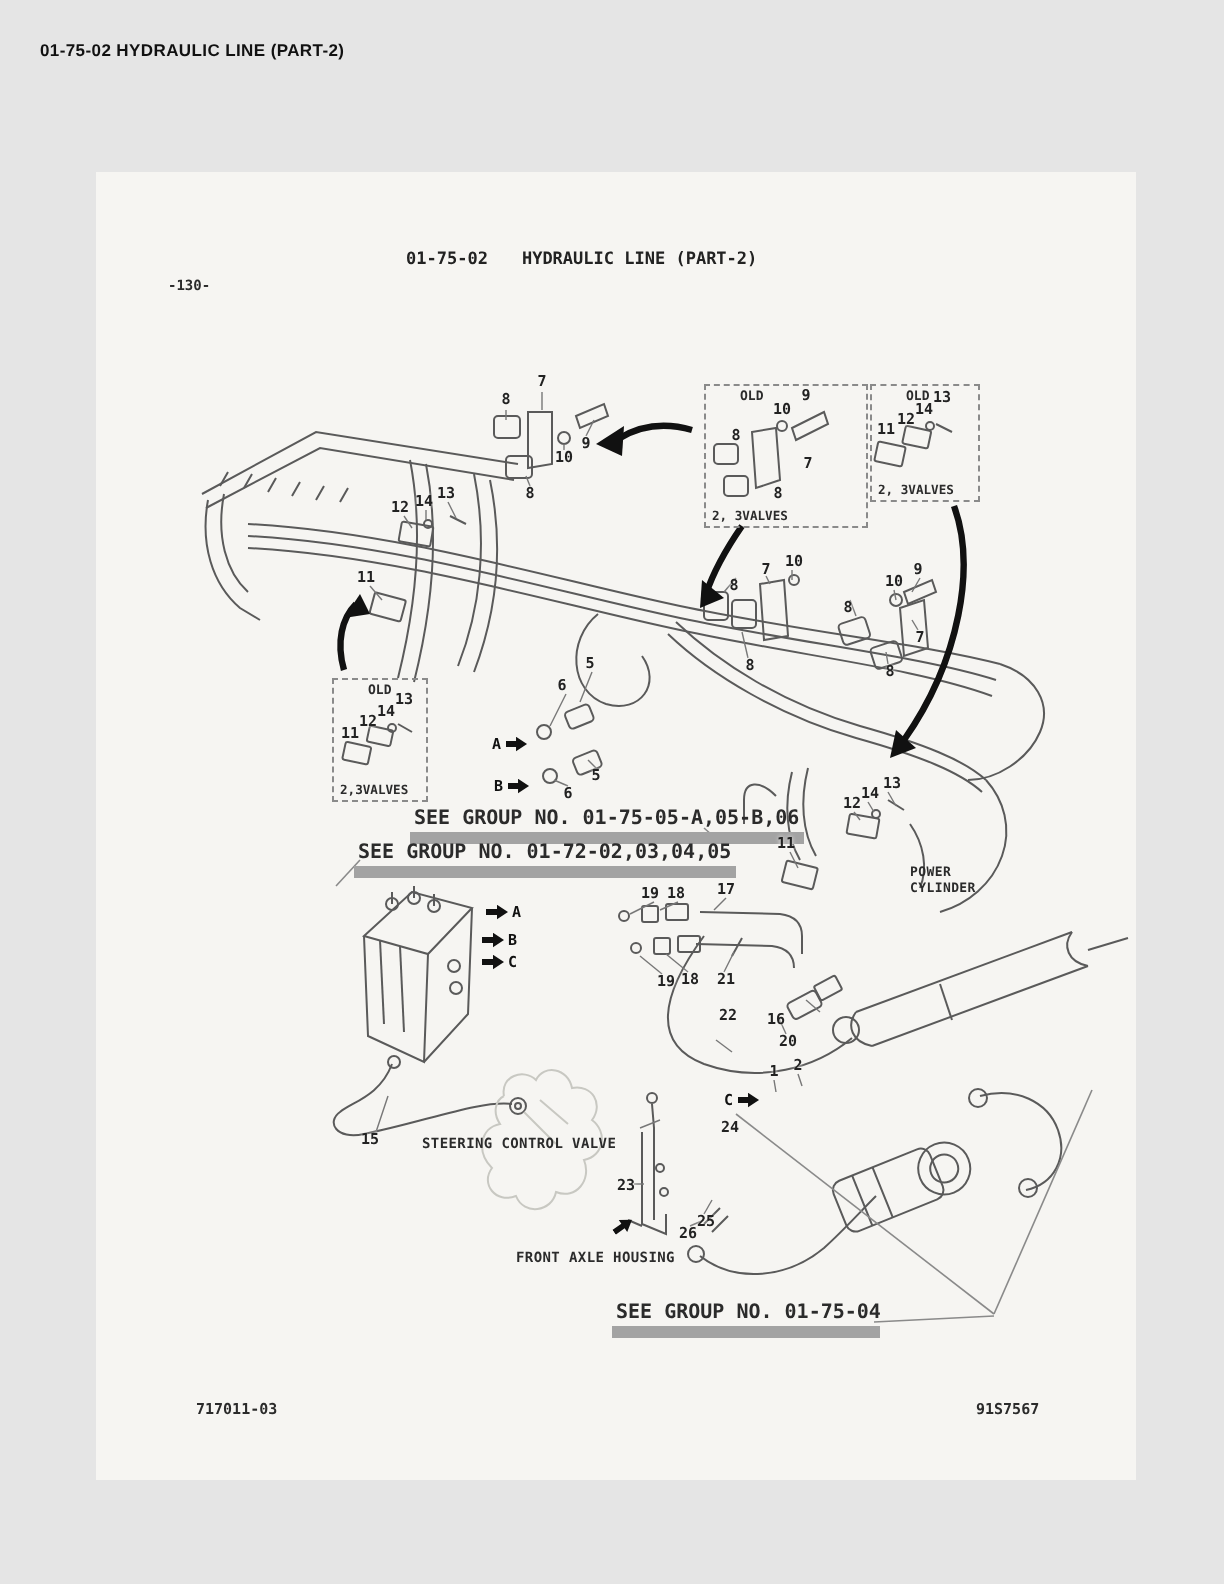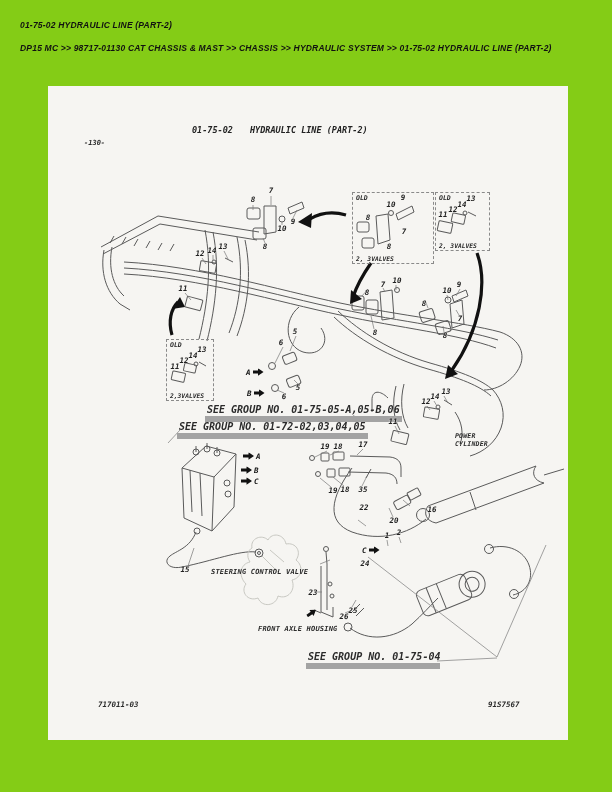--- a/index.html
+++ b/index.html
@@ -1,47 +1,46 @@
 <!DOCTYPE html>
 <html><head>
 <meta charset="utf-8">
 <style>
   html,body{margin:0;padding:0;background:#fff;}
-  .page{position:relative;width:612px;height:792px;background:#84cc16;overflow:hidden;
-        font-family:"Liberation Sans",sans-serif;font-style:italic;}
+  .page{position:relative;width:612px;height:792px;background:#e5e5e5;overflow:hidden;
+        font-family:"Liberation Sans",sans-serif;}
   .hdr{position:absolute;left:20px;color:#111;font-weight:bold;font-size:8.5px;letter-spacing:.2px;white-space:nowrap;}
   .hdr1{top:20px;}
   .hdr2{top:43px;}
   .sheet{position:absolute;left:48px;top:86px;width:520px;height:654px;background:#f6f5f2;}
   .mono{font-family:"DejaVu Sans Mono",monospace;color:#2b2b2b;}
-  .figtitle{position:absolute;left:164px;top:125px;display:flex;gap:17px;font-family:"DejaVu Sans Mono",monospace;
+  .figtitle{position:absolute;left:175px;top:125px;display:flex;gap:17px;font-family:"DejaVu Sans Mono",monospace;
             font-size:8.5px;font-weight:bold;color:#222;white-space:nowrap;padding-left:28px;}
   .pagemark{position:absolute;left:84px;top:139px;font-size:7px;font-weight:bold;white-space:nowrap;}
   .seegrp{position:absolute;font-size:10px;font-weight:bold;border-bottom:6px solid #a3a3a3;
           padding:0 2px 1px 2px;white-space:nowrap;}
   .complabel{position:absolute;font-size:7px;font-weight:bold;white-space:nowrap;letter-spacing:.2px;}
   .footer{position:absolute;top:700px;font-size:7.5px;font-weight:bold;white-space:nowrap;}
   .oldbox{position:absolute;border:1px dashed #8a8a8a;background:transparent;}
-  .oldtag{position:absolute;left:3px;top:1px;font-size:6.5px;font-weight:bold;font-family:"DejaVu Sans Mono",monospace;color:#2b2b2b;}
+  .oldtag{position:absolute;left:17px;top:1px;font-size:6.5px;font-weight:bold;font-family:"DejaVu Sans Mono",monospace;color:#2b2b2b;}
   .oldnote{position:absolute;left:3px;bottom:1px;font-size:6.3px;font-weight:bold;font-family:"DejaVu Sans Mono",monospace;color:#2b2b2b;white-space:nowrap;}
   .callout{position:absolute;transform:translate(-50%,-55%);font-family:"DejaVu Sans Mono",monospace;
            font-size:7.5px;font-weight:bold;color:#222;white-space:nowrap;text-shadow:0 0 2px #f6f5f2;}
   .portmark{position:absolute;display:flex;align-items:center;gap:2px;transform:translateY(-50%);}
   .portmark span{font-family:"DejaVu Sans Mono",monospace;font-size:7.5px;font-weight:bold;color:#111;}
   .parrow{width:11px;height:8px;background:#111;
           clip-path:polygon(0% 32%,50% 32%,50% 4%,100% 50%,50% 96%,50% 68%,0% 68%);}
   svg{position:absolute;left:0;top:0;}
 </style>
 </head>
 <body>
 
 <div class="page">
 
   <div class="hdr hdr1">01-75-02 HYDRAULIC LINE (PART-2)</div>
-  <div class="hdr hdr2">DP15 MC &gt;&gt; 98717-01130 CAT CHASSIS &amp; MAST &gt;&gt; CHASSIS &gt;&gt; HYDRAULIC SYSTEM &gt;&gt; 01-75-02 HYDRAULIC LINE (PART-2)</div>
 
   <div class="sheet"></div>
 
   <svg width="612" height="792" viewBox="0 0 612 792">
 
     <g stroke="#5a5a5a" stroke-width="1" fill="none">
       <path d="M101,247 L158,216 L259,232"></path>
       <path d="M103,254 L160,224 L257,240"></path>
       <path d="M110,243 L114,236 M122,244 L126,237 M134,246 L138,239 M146,248 L150,241 M158,250 L162,243 M170,251 L174,244"></path>
       <path d="M104,250 C100,272 106,292 120,304 L130,310"></path>
@@ -314,22 +313,22 @@
       <div class="callout" style="left: 445px; top: 336px;">8</div>
       <div class="callout" style="left: 446px; top: 392px;">13</div>
       <div class="callout" style="left: 435px; top: 397px;">14</div>
       <div class="callout" style="left: 426px; top: 402px;">12</div>
       <div class="callout" style="left: 393px; top: 422px;">11</div>
       <div class="callout" style="left: 325px; top: 447px;">19</div>
       <div class="callout" style="left: 338px; top: 447px;">18</div>
       <div class="callout" style="left: 363px; top: 445px;">17</div>
       <div class="callout" style="left: 333px; top: 491px;">19</div>
       <div class="callout" style="left: 345px; top: 490px;">18</div>
-      <div class="callout" style="left: 363px; top: 490px;">35</div>
-      <div class="callout" style="left: 432px; top: 510px;">16</div>
+      <div class="callout" style="left: 363px; top: 490px;">21</div>
+      <div class="callout" style="left: 388px; top: 510px;">16</div>
       <div class="callout" style="left: 394px; top: 521px;">20</div>
       <div class="callout" style="left: 364px; top: 508px;">22</div>
       <div class="callout" style="left: 387px; top: 536px;">1</div>
       <div class="callout" style="left: 399px; top: 533px;">2</div>
       <div class="callout" style="left: 317px; top: 564px; margin-left: 48px;">24</div>
       <div class="callout" style="left: 313px; top: 593px;">23</div>
       <div class="callout" style="left: 353px; top: 611px;">25</div>
       <div class="callout" style="left: 344px; top: 617px;">26</div>
       <div class="callout" style="left: 185px; top: 570px; text-align: center;">15</div>
     </div>

